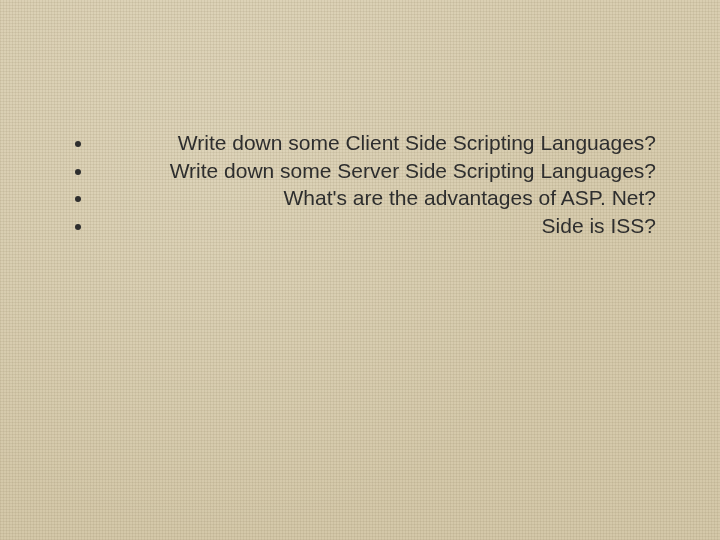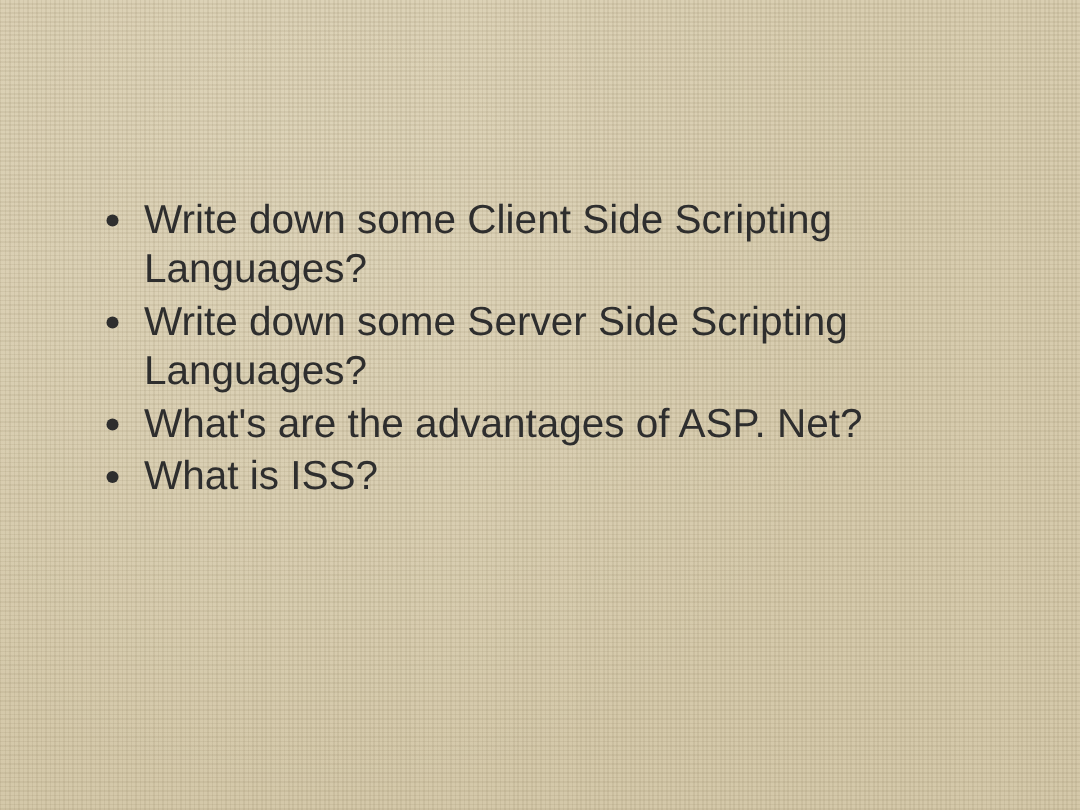--- a/index.html
+++ b/index.html
@@ -30,30 +30,31 @@
     padding: 130px 40px 40px 60px;
     font-family: Arial, Helvetica, sans-serif;
     color: #2e2e2e;
   }
   ul.bullets {
     list-style: disc;
     margin: 0;
     padding-left: 34px;
   }
   ul.bullets li {
-    font-size: 27px;
+    font-size: 21px;
     line-height: 1.22;
     margin: 0 0 2px 0;
     padding-left: 2px;
     max-width: 560px;
+    text-align: right;
   }
 </style>
 </head>
 <body>
 
 <div class="slide">
   <ul class="bullets">
     <li>Write down some Client Side Scripting Languages?</li>
     <li>Write down some Server Side Scripting Languages?</li>
     <li>What's are the advantages of ASP. Net?</li>
-    <li>What is ISS?</li>
+    <li>Side is ISS?</li>
   </ul>
 </div>
 
 </body></html>

